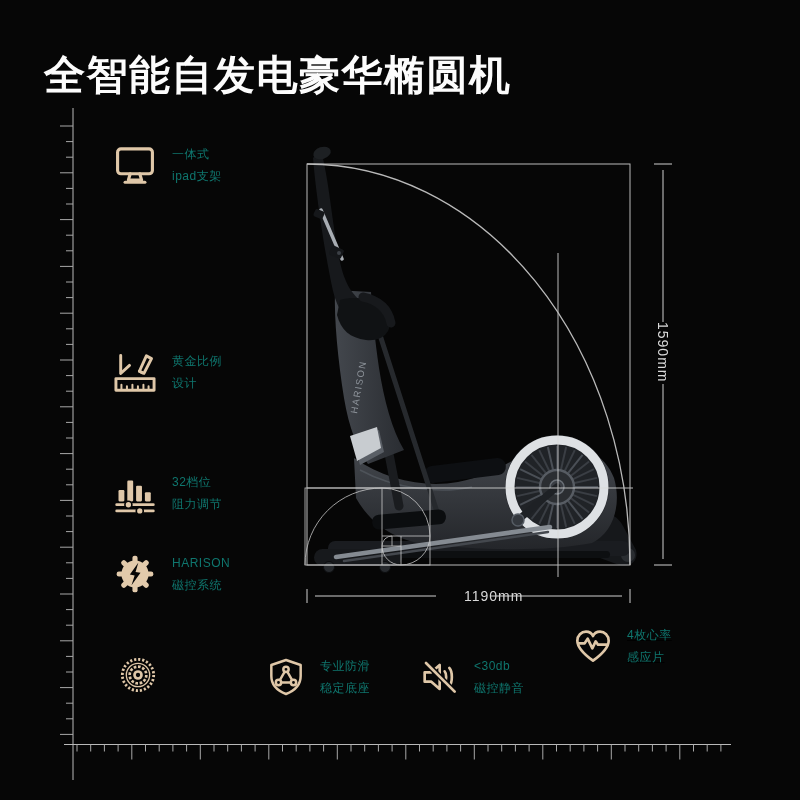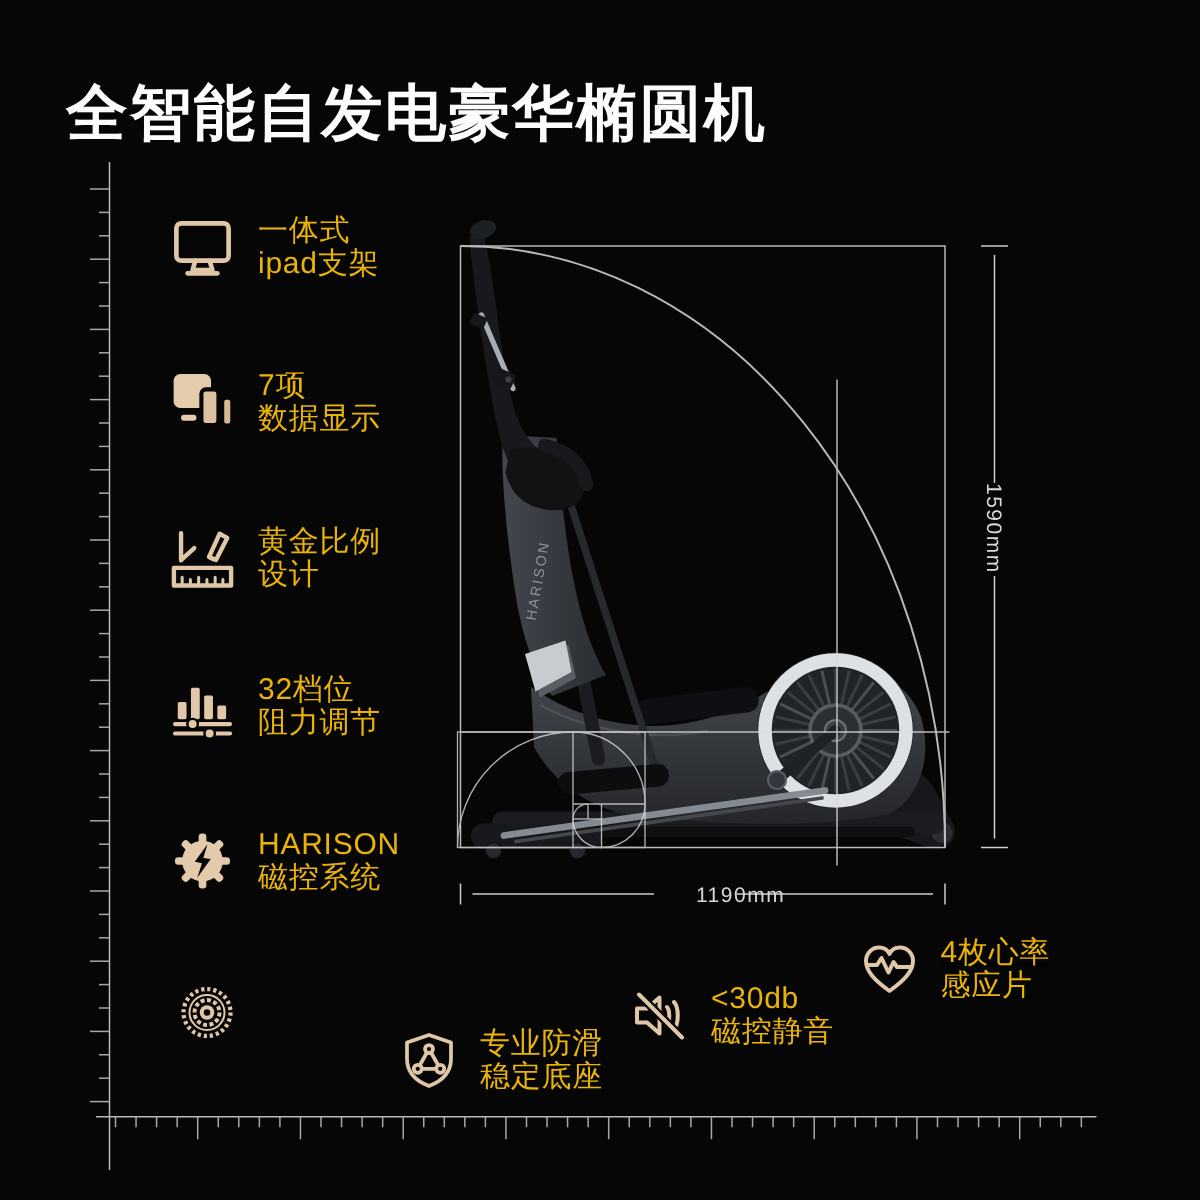--- a/index.html
+++ b/index.html
@@ -2,21 +2,21 @@
 <html><head>
 <meta charset="utf-8">
 <style>
   html,body{margin:0;padding:0;background:#000;}
   .canvas{position:relative;width:800px;height:800px;background:#060606;overflow:hidden;
           font-family:"Liberation Sans",sans-serif;}
   .title{position:absolute;left:44px;top:48px;font-size:41px;font-weight:700;color:#fcfcfc;
          letter-spacing:1.5px;white-space:nowrap;}
   .feature{position:absolute;display:flex;align-items:center;gap:14px;}
   .feature .icon-box{width:46px;height:46px;display:flex;align-items:center;justify-content:center;flex:none;}
-  .feature .txt{color:#eab308;font-size:20px;line-height:22px;letter-spacing:0.5px;white-space:nowrap;}
+  .feature .txt{color:#0f766e;font-size:12px;line-height:22px;letter-spacing:0.5px;white-space:nowrap;}
   .bfeature .icon-box{width:40px;height:40px;}
   .dim-label{position:absolute;color:#d9d9d9;font-size:14px;letter-spacing:1px;white-space:nowrap;}
   .dim-v{transform:rotate(90deg);transform-origin:center;}
   svg{display:block;}
   .abs{position:absolute;left:0;top:0;}
 </style>
 </head>
 <body>
 
 <div class="canvas">
@@ -250,52 +250,38 @@
         <path d="M9.4,16.8 L8.4,20.2 L15.6,20.2 L14.6,16.8"></path>
         <line x1="6.6" y1="21.4" x2="17.4" y2="21.4"></line>
       </svg>
     </div>
     <div class="txt">
       <div>一体式</div>
       <div>ipad支架</div>
     </div>
   </div>
 
-  <div class="feature" style="left:112px;top:245px;">
-    <div class="icon-box">
-      <svg width="44" height="44" viewBox="0 0 24 24">
-        <rect x="1.5" y="1.8" width="13.6" height="12.4" rx="2.4" fill="#e3cbab"></rect>
-        <rect x="4.2" y="16.6" width="5.6" height="2.2" rx="1.1" fill="#e3cbab"></rect>
-        <rect x="11.6" y="7.4" width="6.2" height="13" rx="1.6" fill="#dcc2a0" stroke="#060606" stroke-width="1.5"></rect>
-        <rect x="19.3" y="10.6" width="3.4" height="9.8" rx="1.3" fill="#d5b994" stroke="#060606" stroke-width="1.2"></rect>
-      </svg>
-    </div>
-    <div class="txt">
-      <div>7项</div>
-      <div>数据显示</div>
-    </div>
-  </div>
 
   <div class="feature" style="left:112px;top:349px;">
     <div class="icon-box">
       <svg width="44" height="44" viewBox="0 0 24 24" fill="none" stroke="#dfc7a8" stroke-width="1.6" stroke-linecap="round" stroke-linejoin="round">
         <rect x="1.6" y="15.6" width="20.8" height="6.4"></rect>
         <path d="M4.6,21.6 V19 M7.6,21.6 V19.8 M10.6,21.6 V19 M13.6,21.6 V19.8 M16.6,21.6 V19 M19.4,21.6 V19.8" stroke-width="1.1"></path>
         <path d="M4.2,3 V12.8 M4.2,12.8 L9,8.4"></path>
         <path d="M14.4,11.6 L18.2,3.2 L21,4.7 L16.9,12.7 Z"></path>
         <line x1="14.4" y1="11.6" x2="15.9" y2="12.4"></line>
       </svg>
     </div>
     <div class="txt">
       <div>黄金比例</div>
       <div>设计</div>
     </div>
   </div>
 
-  <div class="feature" style="left:112px;top:448px;">
+  <div class="feature" style="left:112px;top:470px;">
     <div class="icon-box">
       <svg width="44" height="44" viewBox="0 0 24 24">
         <g fill="#e0c8a9">
           <rect x="3" y="10.4" width="3.2" height="6.2" rx="0.6"></rect>
           <rect x="7.8" y="5.2" width="3.2" height="11.4" rx="0.6"></rect>
           <rect x="12.6" y="8" width="3.2" height="8.6" rx="0.6"></rect>
           <rect x="17.4" y="11.6" width="3.2" height="5" rx="0.6"></rect>
         </g>
         <g stroke="#e0c8a9" stroke-width="1.5" stroke-linecap="round">
           <line x1="2" y1="18.4" x2="22" y2="18.4"></line>
@@ -339,21 +325,21 @@
       <svg width="40" height="40" viewBox="0 0 24 24" fill="none" stroke="#dfc7a8">
         <circle cx="12" cy="12" r="9.4" stroke-width="1.7" stroke-dasharray="1.3 1.15"></circle>
         <circle cx="12" cy="12" r="7" stroke-width="0.8"></circle>
         <circle cx="12" cy="12" r="5" stroke-width="1.6" stroke-dasharray="1.6 1"></circle>
         <circle cx="12" cy="12" r="2.9" fill="#dfc7a8" stroke="none"></circle>
         <circle cx="12" cy="12" r="1.3" fill="#060606" stroke="none"></circle>
       </svg>
     </div>
   </div>
 
-  <div class="feature bfeature" style="left:266px;top:685px;">
+  <div class="feature bfeature" style="left:266px;top:655px;">
     <div class="icon-box">
       <svg width="40" height="40" viewBox="0 0 24 24" fill="none" stroke="#dfc7a8" stroke-width="1.5" stroke-linejoin="round">
         <path d="M12,1.8 L20.8,4.8 V11.4 C20.8,16.8 17.2,20.2 12,22.2 C6.8,20.2 3.2,16.8 3.2,11.4 V4.8 Z"></path>
         <path d="M12,7.4 L16.5,15.3 H7.5 Z"></path>
         <circle cx="12" cy="7.4" r="1.6" fill="#060606"></circle>
         <circle cx="16.5" cy="15.3" r="1.6" fill="#060606"></circle>
         <circle cx="7.5" cy="15.3" r="1.6" fill="#060606"></circle>
       </svg>
     </div>
     <div class="txt">

